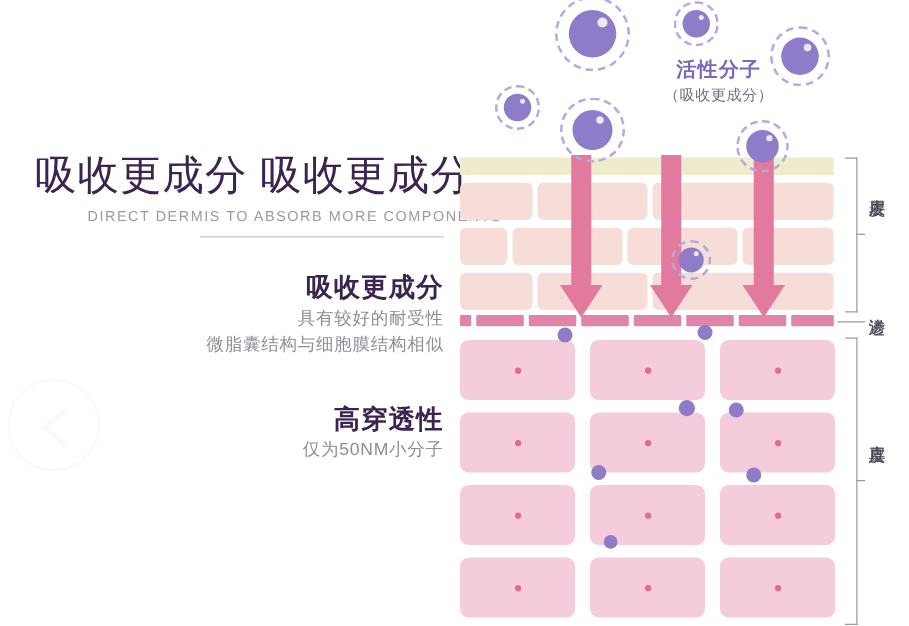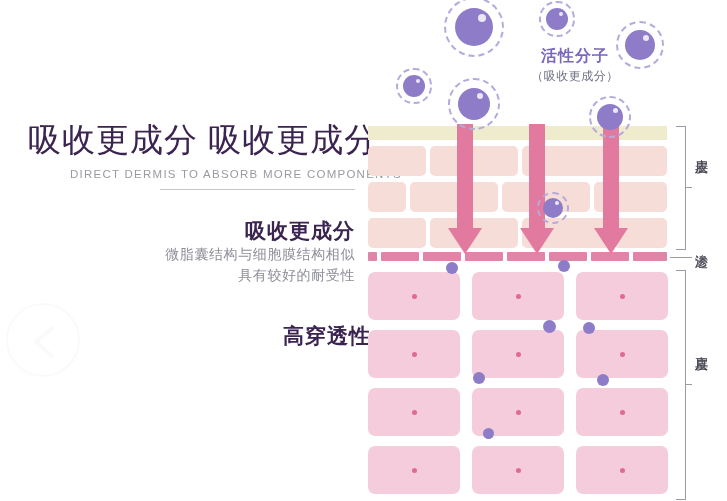--- a/index.html
+++ b/index.html
@@ -29,21 +29,21 @@
 
   .block{position:absolute;text-align:right;}
   .block .b-title{
     font-size:21px;font-weight:bold;color:#3b2450;
     letter-spacing:1px;line-height:1.25;
   }
   .block .b-line{
     font-size:14px;color:#8d8d97;line-height:1.5;letter-spacing:.6px;
   }
   #block-tolerance{left:30px;top:218px;width:325px;}
-  #block-penetration{left:46px;top:323px;width:325px;}
+  #block-penetration{left:30px;top:323px;width:325px;}
 
   
   .nav-prev{
     position:absolute;left:6px;top:303px;width:74px;height:74px;
     border-radius:50%;border:2px solid #fafafa;box-sizing:border-box;
   }
   .nav-prev svg{position:absolute;left:20px;top:19px;}
 
   
   .diagram{position:absolute;left:368px;top:0;width:299px;height:501px;}
@@ -123,26 +123,27 @@
 <body>
 
 <div class="stage">
 
   <div class="headline">吸收更成分 吸收更成分</div>
   <div class="subhead">DIRECT DERMIS TO ABSORB MORE COMPONENTS</div>
   <div class="rule"></div>
 
   <div class="block" id="block-tolerance">
     <div class="b-title">吸收更成分</div>
+    <div class="b-line">具有较好的耐受性</div>
     <div class="b-line">微脂囊结构与细胞膜结构相似</div>
-    <div class="b-line">具有较好的耐受性</div>
   </div>
 
   <div class="block" id="block-penetration">
     <div class="b-title">高穿透性</div>
+    <div class="b-line">仅为50NM小分子</div>
   </div>
 
   <div class="nav-prev">
     <svg width="34" height="36" viewBox="0 0 34 36">
       <polyline points="24,4 8,18 24,32" fill="none" stroke="#fafafa" stroke-width="4" stroke-linecap="round" stroke-linejoin="round"></polyline>
     </svg>
   </div>
 
   <div class="diagram">
     <div class="layer-top"></div>

